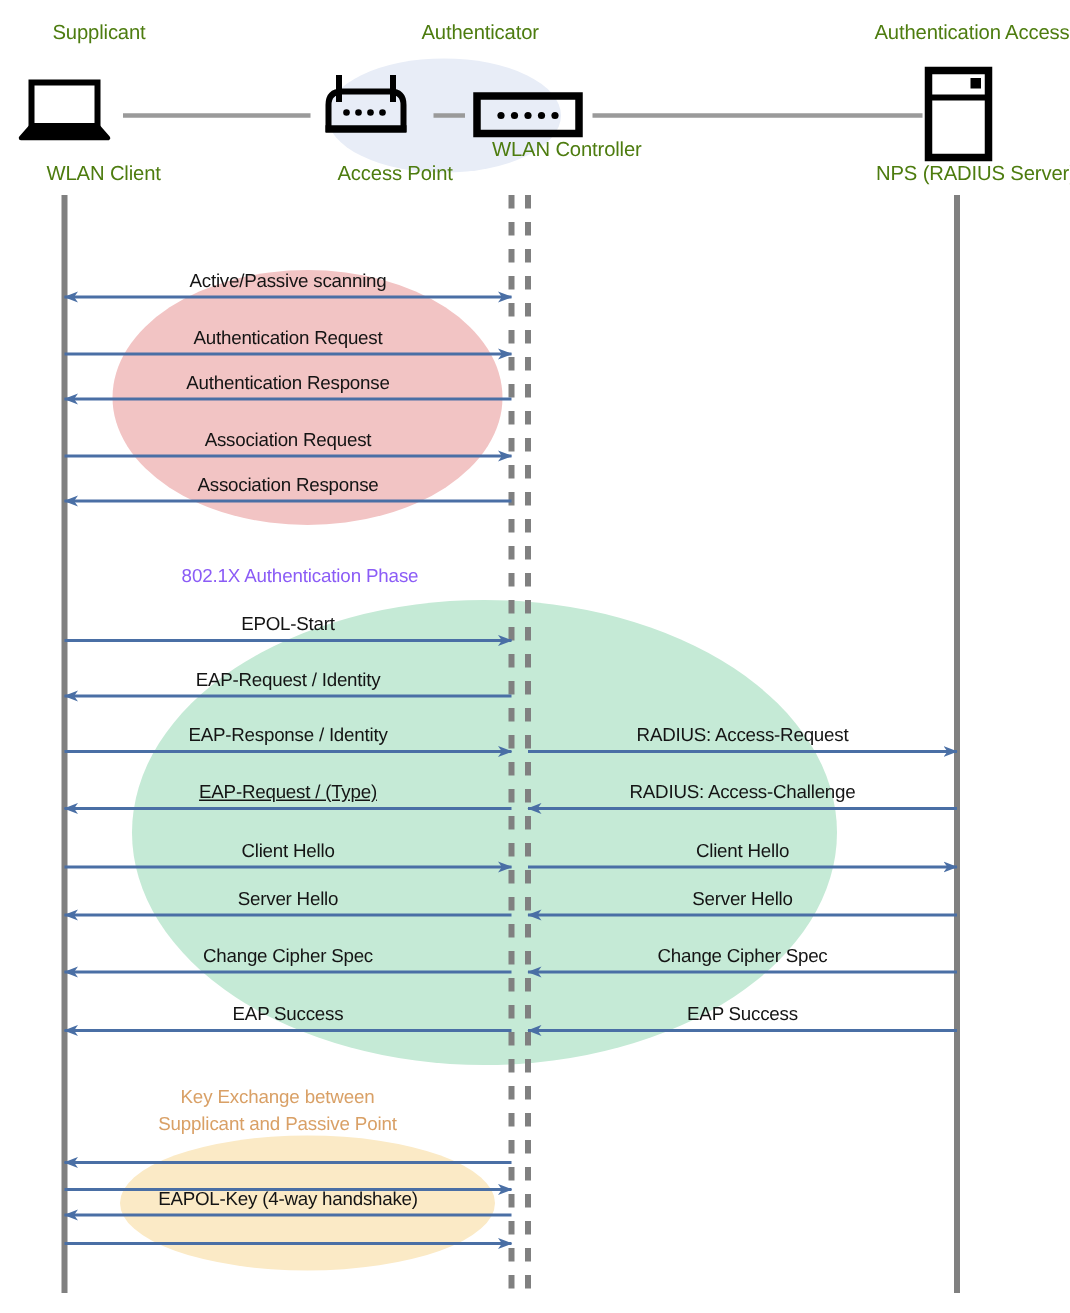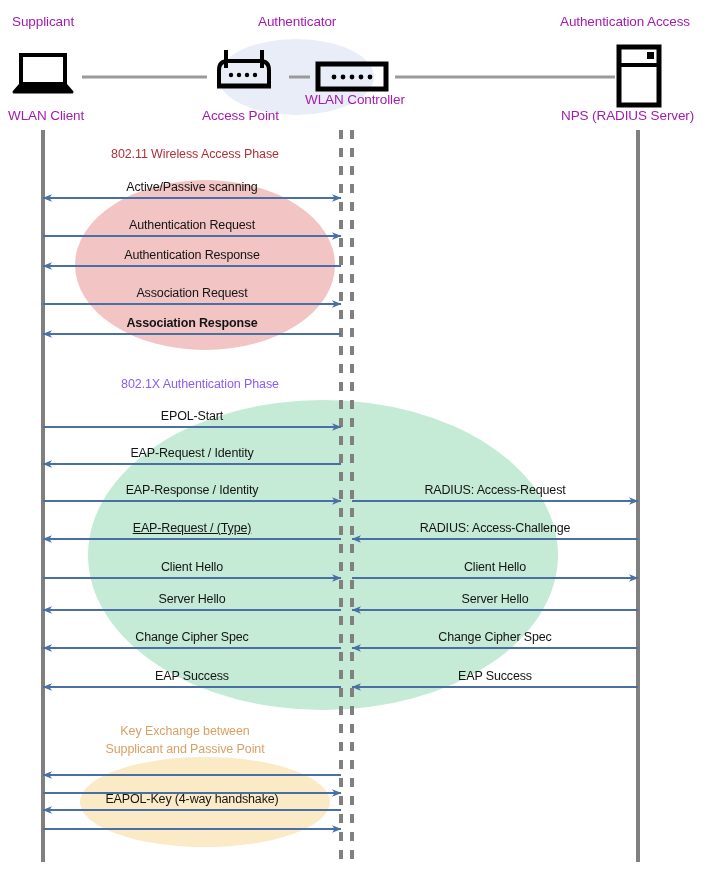--- a/index.html
+++ b/index.html
@@ -13,23 +13,24 @@
     width: 713px;
     height: 875px;
     background: #ffffff;
     overflow: hidden;
   }
   svg#diagram { position: absolute; left: 0; top: 0; }
 
   .hdr-label {
     position: absolute;
     font-size: 13.5px;
-    color: #a21caf;
+    color: #4d7c0f;
     white-space: nowrap;
     letter-spacing: -0.1px;
+    margin-left: 23px;
   }
   .role-label { font-size: 13.5px; }
   .node-label { font-size: 13.5px; }
 
   .phase-label {
     position: absolute;
     font-size: 12.5px;
     white-space: nowrap;
     text-align: center;
     letter-spacing: -0.1px;
@@ -135,33 +136,32 @@
 
   <div class="hdr-label role-label" style="left:12px; top:14px;">Supplicant</div>
   <div class="hdr-label role-label" style="left:258px; top:14px;">Authenticator</div>
   <div class="hdr-label role-label" style="left:560px; top:14px;">Authentication Access</div>
 
   <div class="hdr-label node-label" style="left:8px; top:108px;">WLAN Client</div>
   <div class="hdr-label node-label" style="left:202px; top:108px;">Access Point</div>
   <div class="hdr-label node-label" style="left:305px; top:92px;">WLAN Controller</div>
   <div class="hdr-label node-label" style="left:561px; top:108px;">NPS (RADIUS Server)</div>
 
-  <div class="phase-label" style="left:0px; top:147px; width:390px; color:#b0303a;">802.11 Wireless Access Phase</div>
   <div class="phase-label" style="left:0px; top:377px; width:400px; color:#8b5cf6;">802.1X Authentication Phase</div>
   <div class="phase-label" style="left:0px; top:722px; width:370px; color:#d9a066; line-height:18px;">
     <div>Key Exchange between</div>
     <div>Supplicant and Passive Point</div>
   </div>
 
   <div id="labels-left">
       <div class="msg-label" style="left: 32px; top: 180px; width: 320px;">Active/Passive scanning</div>
       <div class="msg-label" style="left: 32px; top: 218px; width: 320px;">Authentication Request</div>
       <div class="msg-label" style="left: 32px; top: 248px; width: 320px;">Authentication Response</div>
       <div class="msg-label" style="left: 32px; top: 286px; width: 320px;">Association Request</div>
-      <div class="msg-label" style="left: 32px; top: 316px; width: 320px; font-weight: bold;">Association Response</div>
+      <div class="msg-label" style="left: 32px; top: 316px; width: 320px;">Association Response</div>
       <div class="msg-label" style="left: 32px; top: 409px; width: 320px;">EPOL-Start</div>
       <div class="msg-label" style="left: 32px; top: 446px; width: 320px;">EAP-Request / Identity</div>
       <div class="msg-label" style="left: 32px; top: 483px; width: 320px;">EAP-Response / Identity</div>
       <div class="msg-label" style="left: 32px; top: 521px; width: 320px; text-decoration: underline;">EAP-Request / (Type)</div>
       <div class="msg-label" style="left: 32px; top: 560px; width: 320px;">Client Hello</div>
       <div class="msg-label" style="left: 32px; top: 592px; width: 320px;">Server Hello</div>
       <div class="msg-label" style="left: 32px; top: 630px; width: 320px;">Change Cipher Spec</div>
       <div class="msg-label" style="left: 32px; top: 669px; width: 320px;">EAP Success</div>
       <div class="msg-label" style="left: 32px; top: 792px; width: 320px;">EAPOL-Key (4-way handshake)</div>
     </div>

